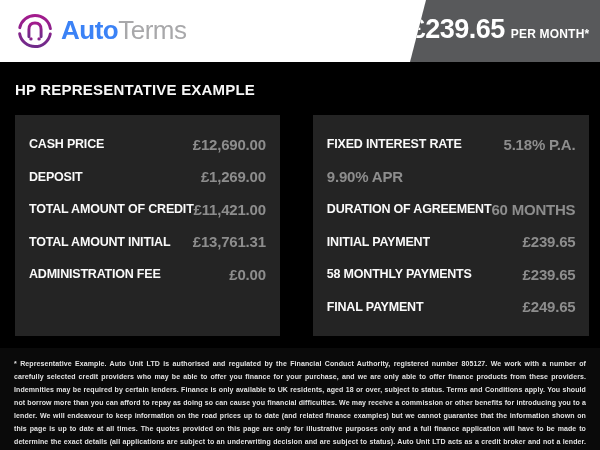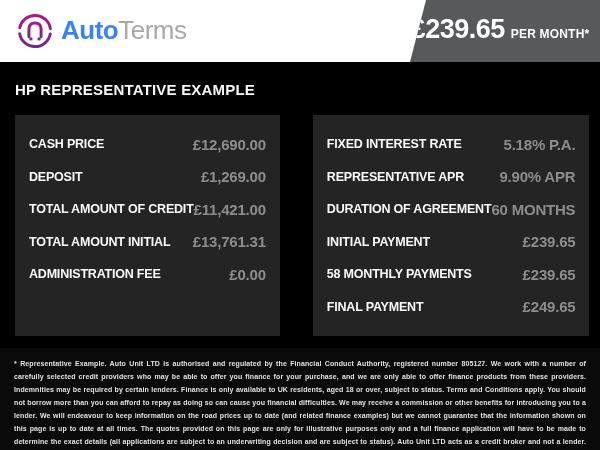--- a/index.html
+++ b/index.html
@@ -177,21 +177,20 @@
         <span class="row-value">£0.00</span>
       </div>
     </div>
 
     <div class="panel">
       <div class="row">
         <span class="row-label">FIXED INTEREST RATE</span>
         <span class="row-value">5.18% P.A.</span>
       </div>
       <div class="row">
-        <span class="row-label">REPRESENTATIVE APR</span>
         <span class="row-value">9.90% APR</span>
       </div>
       <div class="row">
         <span class="row-label">DURATION OF AGREEMENT</span>
         <span class="row-value">60 MONTHS</span>
       </div>
       <div class="row">
         <span class="row-label">INITIAL PAYMENT</span>
         <span class="row-value">£239.65</span>
       </div>

